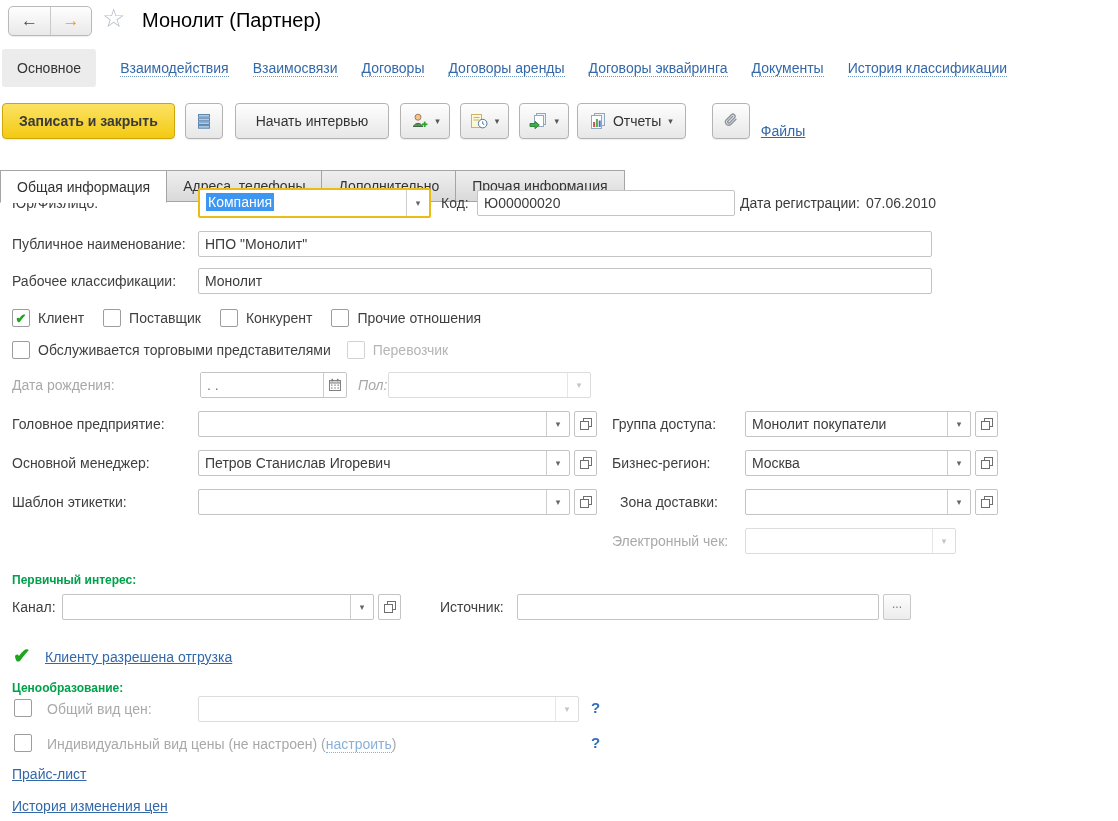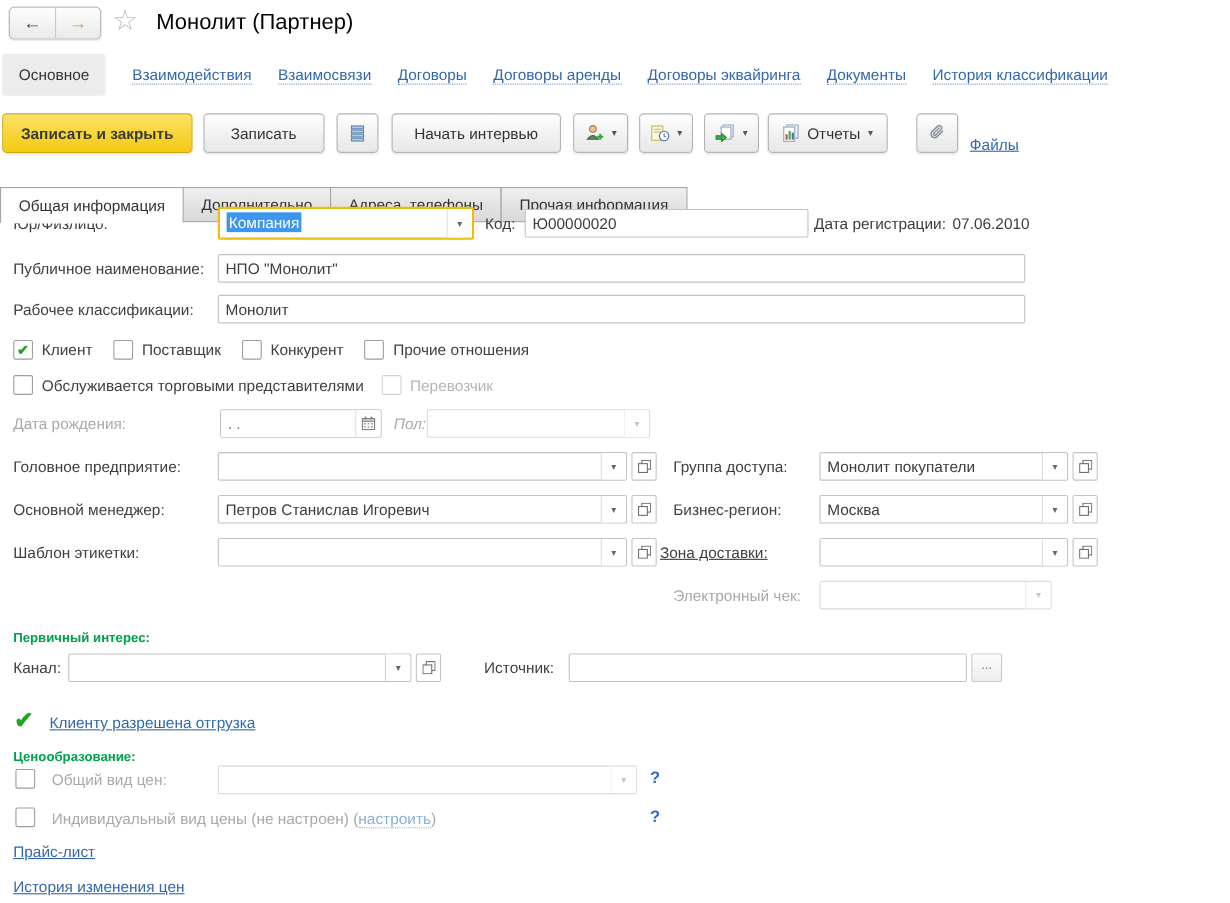--- a/index.html
+++ b/index.html
@@ -78,21 +78,20 @@
     <a class="navlink">Взаимосвязи</a>
     <a class="navlink">Договоры</a>
     <a class="navlink">Договоры аренды</a>
     <a class="navlink">Договоры эквайринга</a>
     <a class="navlink">Документы</a>
     <a class="navlink">История классификации</a>
   </div>
 
   <div class="tb">
     <button class="btn yellow" style="margin-right:10px;">Записать и закрыть</button>
-    <button class="btn" style="margin-right:11px;padding:0 24px;">Записать</button>
     <button class="btn" style="margin-right:12px;width:38px;padding:0;">
       <span class="iconwrap">
           <svg width="16" height="16" viewBox="0 0 16 16">
             <g stroke="#5f87ad" fill="#aecbe8">
               <rect x="2.5" y="1.5" width="11" height="2.6"></rect>
               <rect x="2.5" y="5.2" width="11" height="2.6"></rect>
               <rect x="2.5" y="8.9" width="11" height="2.6"></rect>
               <rect x="2.5" y="12.6" width="11" height="2.6"></rect>
             </g>
           </svg>
@@ -150,22 +149,22 @@
           <svg width="16" height="16" viewBox="0 0 16 16" fill="none" stroke="#8d939c" stroke-width="1.4" stroke-linecap="round">
             <path d="M12.9 6.2 L7.7 11.4 a3.2 3.2 0 0 1 -4.5 -4.5 L8.4 1.7 a2.2 2.2 0 0 1 3.1 3.1 L6.6 9.7 a1.1 1.1 0 0 1 -1.6 -1.6 L9.8 3.3"></path>
           </svg>
         </span>
     </button>
     <a class="tblink">Файлы</a>
   </div>
 
   <div class="tabs">
     <div class="tab active">Общая информация</div>
+    <div class="tab">Адреса, телефоны</div>
     <div class="tab">Дополнительно</div>
-    <div class="tab">Адреса, телефоны</div>
     <div class="tab">Прочая информация</div>
   </div>
 
   <span class="lbl" style="left:12px;top:195px;">Юр/Физлицо:</span>
   <div class="combo req" style="left:198px;top:188px;width:233px;">
     <span class="cval"><span class="hl">Компания</span></span>
     <span class="carrbtn">
         <span>▾</span>
       </span>
   </div>
@@ -317,21 +316,21 @@
   </div>
   <button class="openbtn" style="left:574px;top:489px;">
       <span class="iconwrap">
         <svg width="12" height="12" viewBox="0 0 12 12" fill="#fff" stroke="#6e6e6e">
           <rect x="3.5" y="0.5" width="8" height="8"></rect>
           <rect x="0.5" y="3.5" width="8" height="8"></rect>
         </svg>
       </span>
     </button>
 
-  <span class="lbl" style="left:600px;top:494px;text-decoration:underline;">Зона доставки:</span>
+  <span class="lbl" style="left:620px;top:494px;">Зона доставки:</span>
   <div class="combo" style="left:745px;top:489px;width:226px;">
     <span class="cval"></span>
     <span class="carrbtn">
         <span>▾</span>
       </span>
   </div>
   <button class="openbtn" style="left:975px;top:489px;">
       <span class="iconwrap">
         <svg width="12" height="12" viewBox="0 0 12 12" fill="#fff" stroke="#6e6e6e">
           <rect x="3.5" y="0.5" width="8" height="8"></rect>

